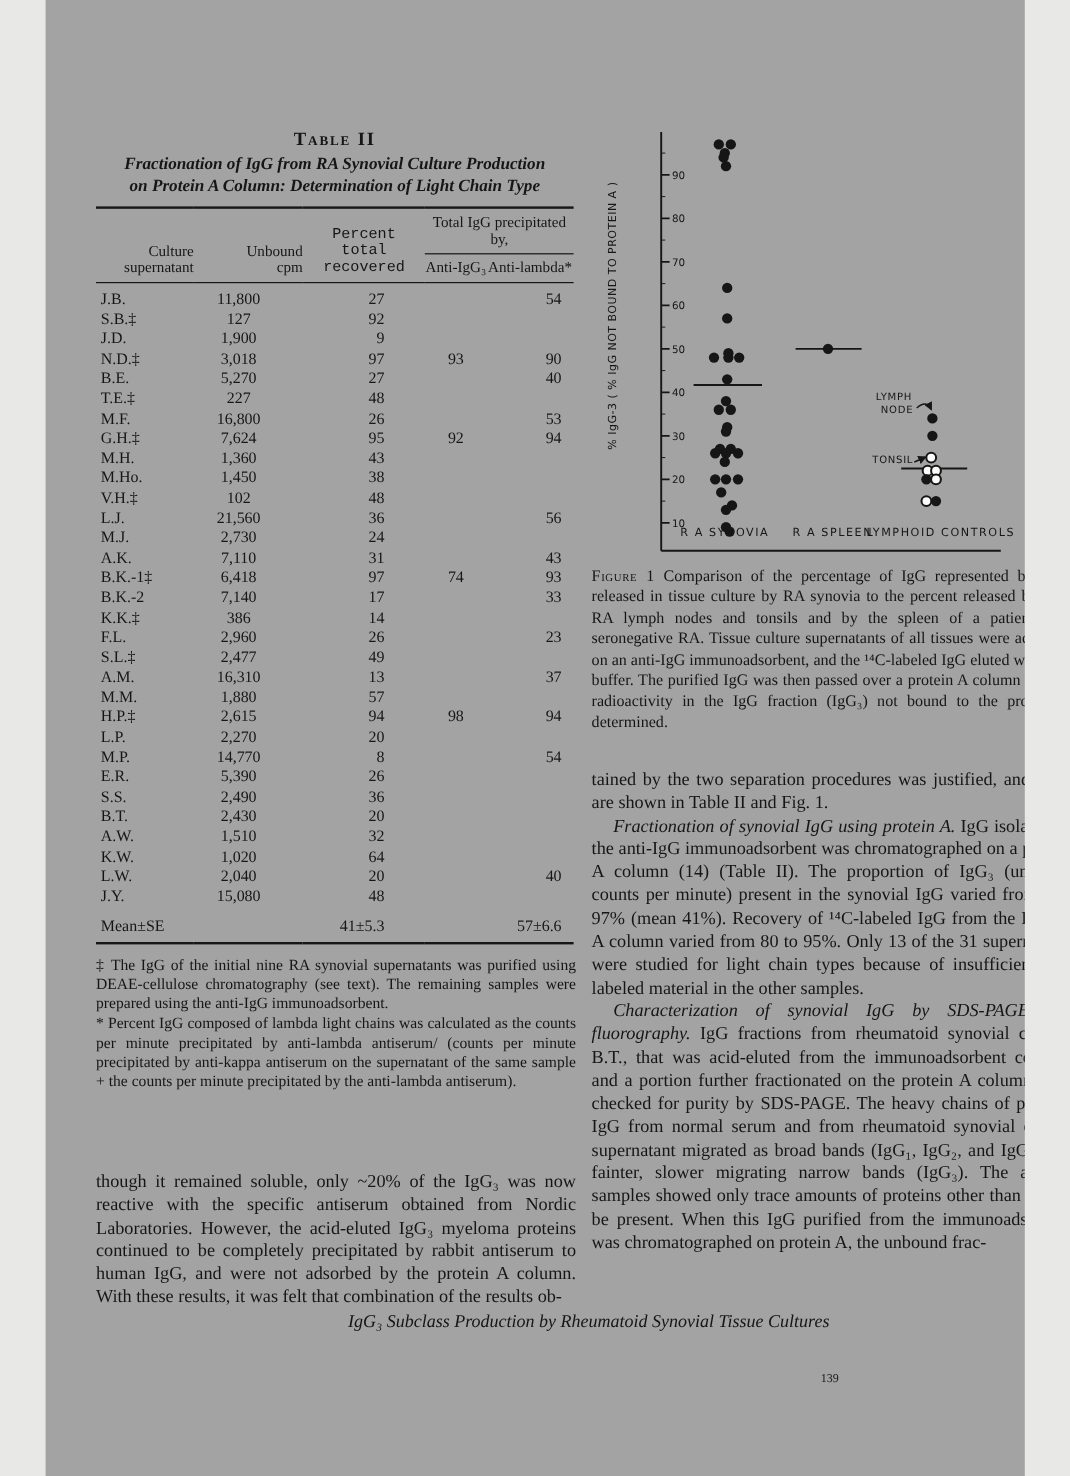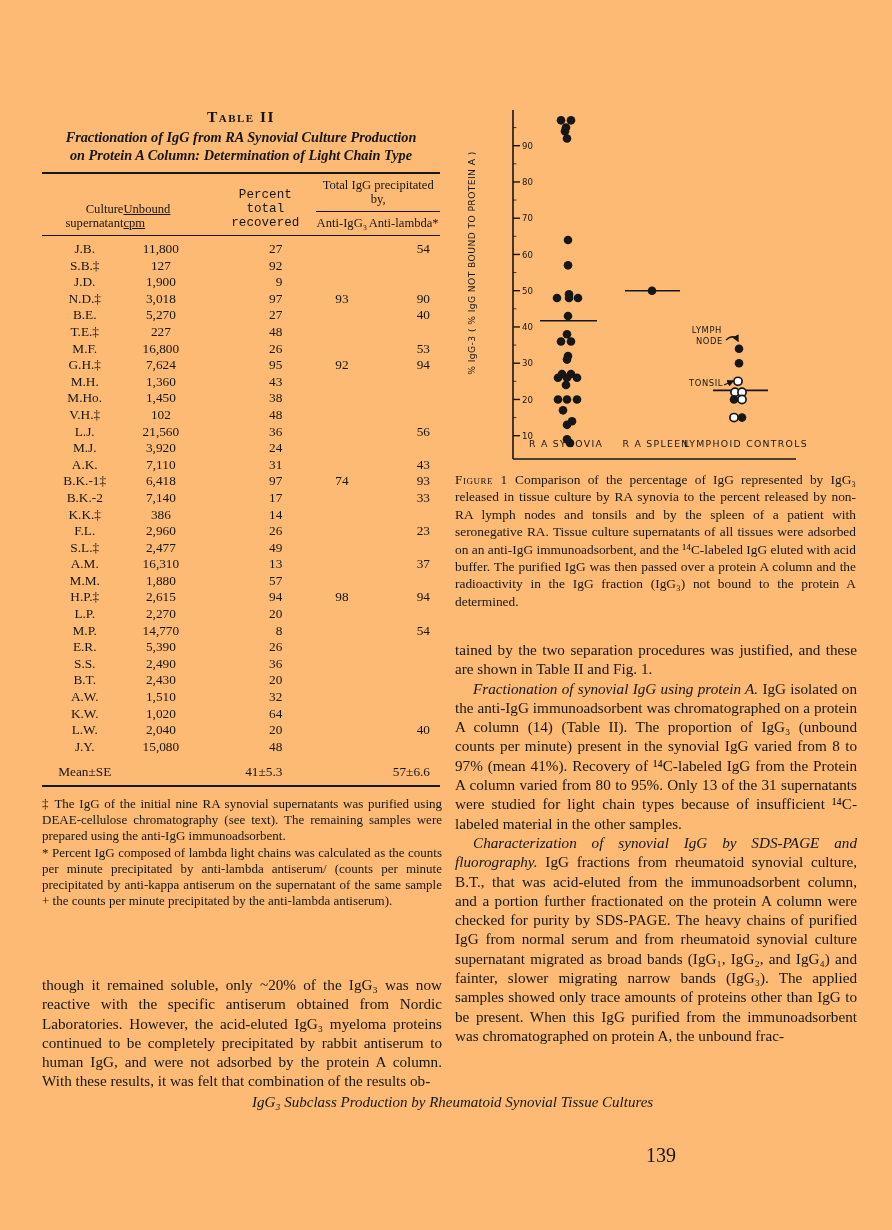--- a/index.html
+++ b/index.html
@@ -1,39 +1,39 @@
 <!DOCTYPE html>
 <html><head>
 <meta charset="utf-8">
 <style>
   html,body { margin:0; padding:0; background:#e8e8e6; }
   .page {
-    position:relative; width:892px; height:1230px; margin:0 auto;
-    background:#fdba74; color:#161616;
+    position:relative; width:816px; height:1230px; margin:0 auto;
+    background:#a3a3a3; color:#161616;
     font-family:"Liberation Serif","DejaVu Serif",serif;
     overflow:hidden;
   }
 
   
   .tblwrap { position:absolute; left:42px; top:108px; width:398px; }
   .tbl-label { text-align:center; font-variant:small-caps; font-size:15.5px; letter-spacing:1.5px; font-weight:bold; }
   .tbl-title { text-align:center; font-style:italic; font-weight:bold; font-size:14.3px; line-height:18px; margin-top:2px; }
   table.datatable { width:100%; border-collapse:collapse; margin-top:8px;
     border-top:2.4px solid #161616; border-bottom:2.4px solid #161616; font-size:13.3px; }
   table.datatable th { font-weight:normal; font-size:12.6px; line-height:14px;
     white-space:pre-line; padding:4px 0 5px 0; vertical-align:bottom; }
   th.grp { border-bottom:1px solid #161616; padding-bottom:2px; vertical-align:middle; }
   thead tr:last-child th, thead th[rowspan] { border-bottom:1.6px solid #161616; }
   th.c0 { text-align:right; padding-left:4px;font-family:Liberation Serif, serif; }
-  th.c1 { text-align:left;text-decoration:underline; }
+  th.c1 { text-align:right; }
   th.c2 { text-align:center;font-family:Liberation Mono, monospace; }
   th.c3 { text-align:center; padding-top:6px; }
   th.c4 { text-align:center; padding-top:6px; }
   td { padding:1px 0; line-height:14.6px; }
-  td.c0 { text-align:center; padding-left:4px; width:88px; }
+  td.c0 { text-align:left; padding-left:4px; width:88px; }
   td.c1 { text-align:center; padding-right:16px; width:92px; }
   td.c2 { text-align:right; padding-right:34px; width:82px; }
   td.c3 { text-align:center; width:62px; }
   td.c4 { text-align:right; padding-right:10px; width:74px; }
   tbody tr:first-child td { padding-top:6px; }
   tr.mean-row td { padding-top:10px; padding-bottom:5px; }
   .footnotes { position:absolute; left:42px; top:796px; width:400px;
     font-size:13px; line-height:16.2px; text-align:justify; }
   .footnotes p { margin:0; }
 
@@ -50,21 +50,21 @@
   .caption { position:absolute; left:455px; top:471px; width:401px;
     font-size:13.4px; line-height:17.4px; text-align:justify; }
   .figlabel { font-variant:small-caps; letter-spacing:0.5px; }
   text.figtext { font-family:"DejaVu Sans","Liberation Sans",sans-serif; font-size:8.6px; fill:#161616; }
   text.figcat  { font-family:"DejaVu Sans","Liberation Sans",sans-serif; font-size:9.3px; letter-spacing:1.3px; fill:#161616; }
   text.ylab    { font-family:"DejaVu Sans","Liberation Sans",sans-serif; font-size:9.2px; letter-spacing:0.4px; fill:#161616; }
   text.ann     { font-family:"DejaVu Sans","Liberation Sans",sans-serif; font-size:8.4px; letter-spacing:0.6px; fill:#161616; }
 
   
   .footer-title { position:absolute; left:252px; top:1094px; font-style:italic; font-size:15px; }
-  .footer-page  { position:absolute; left:646px; top:1144px; font-size:20px; }
+  .footer-page  { position:absolute; left:646px; top:1144px; font-size:10px; }
 </style>
 </head>
 <body>
 
 <div class="page">
 
   <div class="tblwrap">
     <div class="tbl-label">Table II</div>
     <div class="tbl-title">
       <span>Fractionation of IgG from RA Synovial Culture Production</span><br>
@@ -167,21 +167,21 @@
           </tr>
           <tr>
             <td class="c0">L.J.</td>
             <td class="c1">21,560</td>
             <td class="c2">36</td>
             <td class="c3"></td>
             <td class="c4">56</td>
           </tr>
           <tr>
             <td class="c0">M.J.</td>
-            <td class="c1">3,920</td>
+            <td class="c1">2,730</td>
             <td class="c2">24</td>
             <td class="c3"></td>
             <td class="c4"></td>
           </tr>
           <tr>
             <td class="c0">A.K.</td>
             <td class="c1">7,110</td>
             <td class="c2">31</td>
             <td class="c3"></td>
             <td class="c4">43</td>

